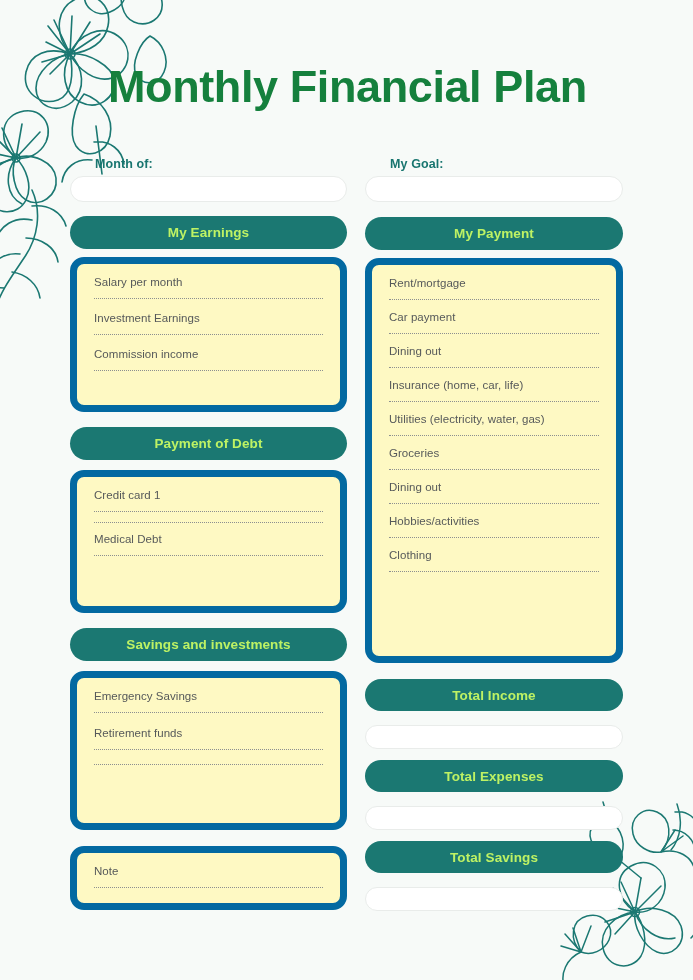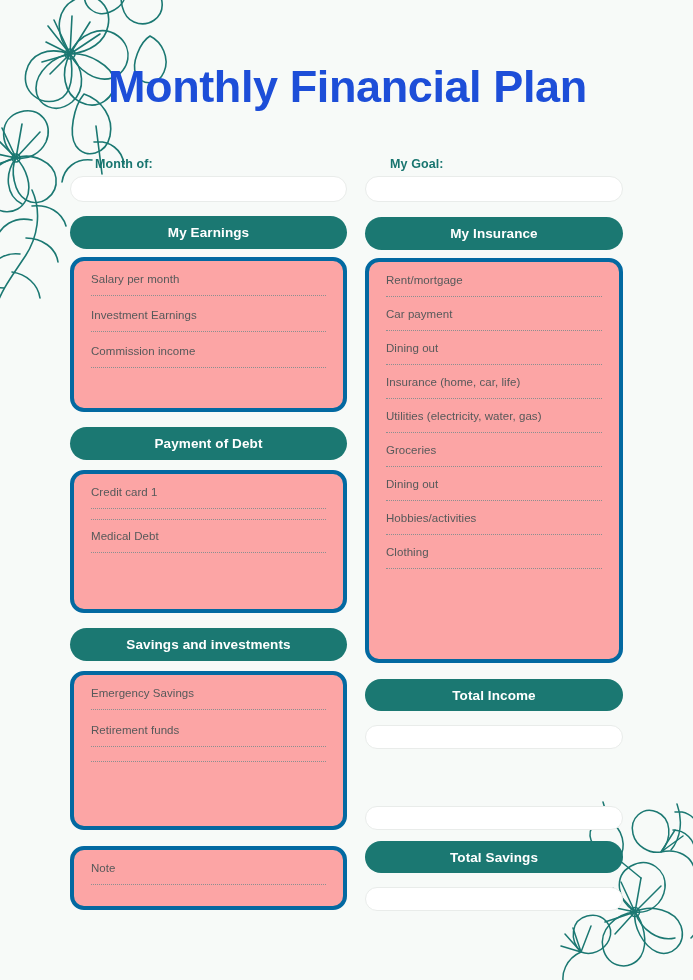--- a/index.html
+++ b/index.html
@@ -34,21 +34,21 @@
 
   
   .page-title {
     position: absolute;
     left: 108px;
     top: 64px;
     font-size: 45px;
     line-height: 1;
     font-weight: bold;
     letter-spacing: -0.4px;
-    color: #1d4ed8;
+    color: #15803d;
     z-index: 3;
     white-space: nowrap;
   }
 
   .field-label {
     position: absolute;
     top: 157px;
     font-size: 12.5px;
     font-weight: bold;
     color: #18756f;
@@ -68,21 +68,21 @@
     box-sizing: border-box;
   }
   .input-month { left: 70px;  width: 277px; }
   .input-goal  { left: 365px; width: 258px; }
 
   
   .bar {
     position: absolute;
     background: #1b7872;
     border-radius: 17px;
-    color: #ffffff;
+    color: #bef264;
     font-size: 13.5px;
     font-weight: bold;
     display: flex;
     align-items: center;
     justify-content: center;
     letter-spacing: 0.1px;
     box-sizing: border-box;
   }
 
   .bar-earnings  { left: 70px;  top: 216px; width: 277px; height: 33px; }
@@ -104,22 +104,22 @@
     border-radius: 12px;
     box-sizing: border-box;
   }
   .total-box-income   { top: 725px; }
   .total-box-expenses { top: 806px; }
   .total-box-savings  { top: 887px; }
 
   
   .card {
     position: absolute;
-    background: #fca5a5;
-    border: 4px solid #0369a1;
+    background: #fef9c3;
+    border: 7px solid #0369a1;
     border-radius: 14px;
     box-sizing: border-box;
     padding: 12px 17px 10px 17px;
   }
   .card-earnings { left: 70px;  top: 257px; width: 277px; height: 155px; }
   .card-debt     { left: 70px;  top: 470px; width: 277px; height: 143px; }
   .card-savings  { left: 70px;  top: 671px; width: 277px; height: 159px; }
   .card-note     { left: 70px;  top: 846px; width: 277px; height: 64px; }
   .card-expenses { left: 365px; top: 258px; width: 258px; height: 405px; }
 
@@ -254,21 +254,21 @@
 
   <div class="card card-note">
     <ul class="card-list">
       <li class="row">
         <span class="row-text">Note</span>
         <span class="row-rule"></span>
       </li>
     </ul>
   </div>
 
-  <div class="bar bar-expenses">My Insurance</div>
+  <div class="bar bar-expenses">My Payment</div>
   <div class="card card-expenses">
     <ul class="card-list">
       <li class="row">
         <span class="row-text">Rent/mortgage</span>
         <span class="row-rule"></span>
       </li>
       <li class="row">
         <span class="row-text">Car payment</span>
         <span class="row-rule"></span>
       </li>
@@ -299,18 +299,19 @@
       <li class="row">
         <span class="row-text">Clothing</span>
         <span class="row-rule"></span>
       </li>
     </ul>
   </div>
 
   <div class="bar bar-tincome">Total Income</div>
   <input class="total-box total-box-income" type="text" value="" style="">
 
+  <div class="bar bar-texpenses">Total Expenses</div>
   <input class="total-box total-box-expenses" type="text" value="" style="">
 
   <div class="bar bar-tsavings">Total Savings</div>
   <input class="total-box total-box-savings" type="text" value="" style="">
 
 </div>
 
 </body></html>

